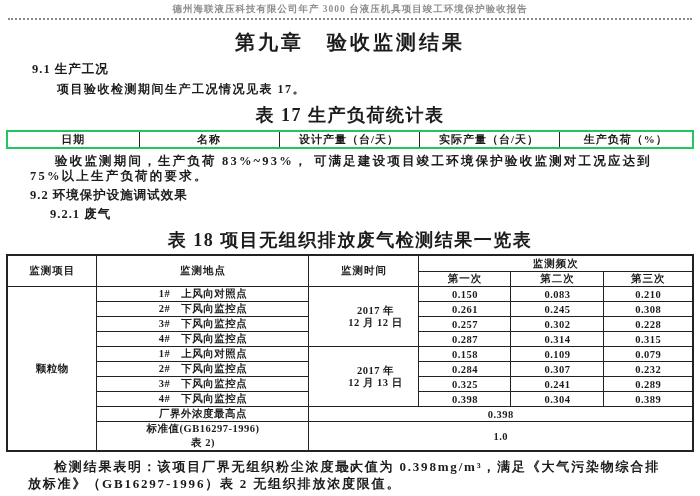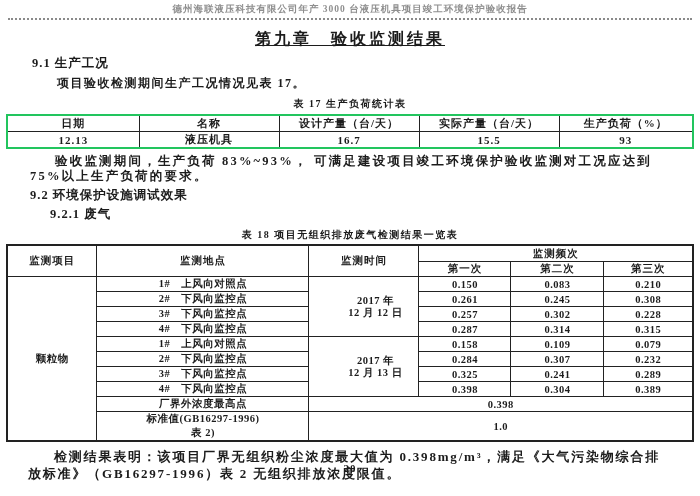--- a/index.html
+++ b/index.html
@@ -6,24 +6,24 @@
   body {
     width:700px; height:496px; background:#ffffff; overflow:hidden; position:relative;
     font-family:"Liberation Serif","DejaVu Serif",serif;
     color:#1c1c1c; font-weight:700;
   }
   .doc-header {
     margin-top:3px; text-align:center; font-size:9.5px; color:#8f8f8f;
     letter-spacing:1px; font-weight:700;
   }
   .dotted-rule { margin:2px 8px 0 8px; height:0; border-top:2px dotted #8a8a8a; }
-  .chapter-title { margin-top:9px; text-align:center; font-size:16px; letter-spacing:3px;text-decoration:underline; }
+  .chapter-title { margin-top:9px; text-align:center; font-size:20px; letter-spacing:3px; }
   .h-91  { margin:5px 0 0 32px; font-size:12.5px; letter-spacing:1px; }
   .p-intro { margin:3px 0 0 0; padding-left:57px; font-size:12px; letter-spacing:1.5px; }
-  .tbl-caption { margin-top:5px; text-align:center; font-size:10px; letter-spacing:1.5px; }
+  .tbl-caption { margin-top:5px; text-align:center; font-size:18px; letter-spacing:1.5px; }
   table { border-collapse:collapse; table-layout:fixed; }
   th, td { border:1px solid #222; text-align:center; vertical-align:middle; padding:0; font-weight:700; }
   .t17 { margin:3px auto 0 auto; width:686px; font-size:11px; border:2px solid #22c55e; }
   .t17 th, .t17 td { height:15px; letter-spacing:1px; }
   .p-load { margin:5px 30px 0 30px; font-size:12.5px; letter-spacing:2.2px; text-indent:2em; line-height:15px; }
   .h-92  { margin:3px 0 0 30px; font-size:12.5px; letter-spacing:1px; }
   .h-921 { margin:2px 0 0 50px; font-size:12.5px; letter-spacing:1px; }
   .t18 { margin:2px auto 0 auto; width:686px; font-size:10.5px; border:2px solid #222; }
   .t18 th { letter-spacing:1px; }
   .t18 .hr1 th { height:15px; }
@@ -55,27 +55,20 @@
       <col style="width:140px">
       <col style="width:134px">
     </colgroup>
   <tbody>
       <tr>
     <th>日期</th>
     <th>名称</th>
     <th>设计产量（台/天）</th>
     <th>实际产量（台/天）</th>
     <th>生产负荷（%）</th>
-  </tr>
-  <tr>
-    <td>12.13</td>
-    <td>液压机具</td>
-    <td>16.7</td>
-    <td>15.5</td>
-    <td>93</td>
   </tr>
 </tbody>
   </table>
 
 <div class="p-load">验收监测期间，生产负荷 83%~93%， 可满足建设项目竣工环境保护验收监测对工况应达到 75%以上生产负荷的要求。</div>
 
 <div class="h-92">9.2 环境保护设施调试效果</div>
 <div class="h-921">9.2.1 废气</div>
 
 <div class="tbl-caption">表 18  项目无组织排放废气检测结果一览表</div>

